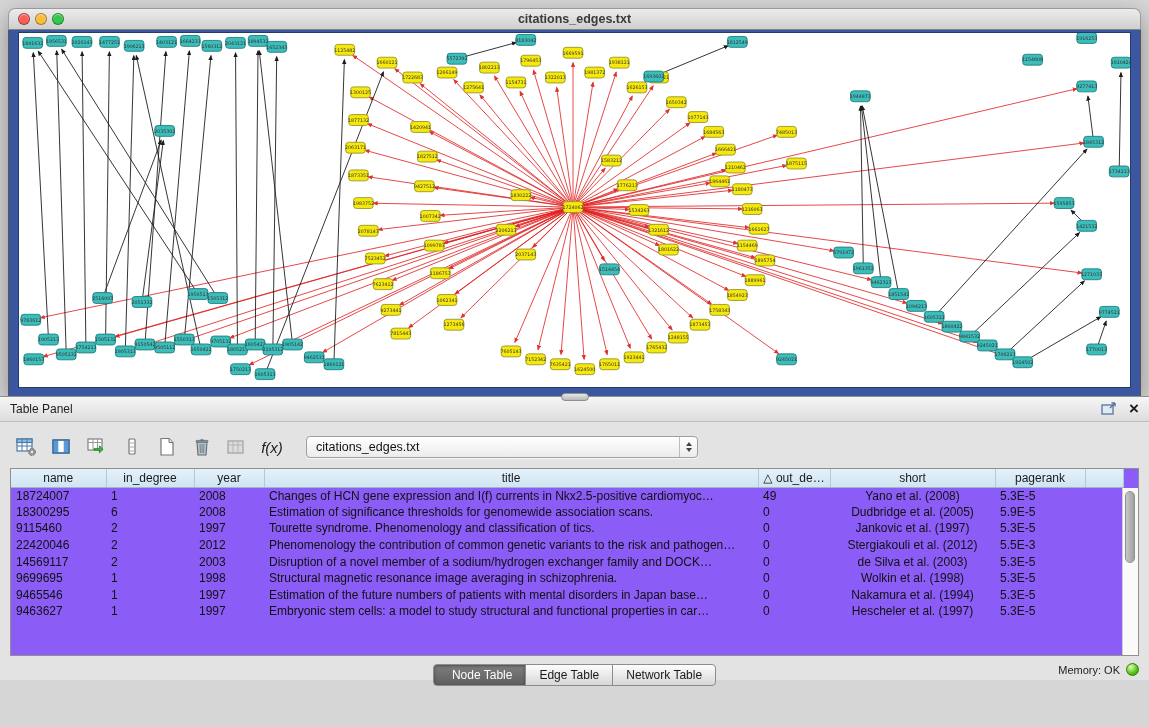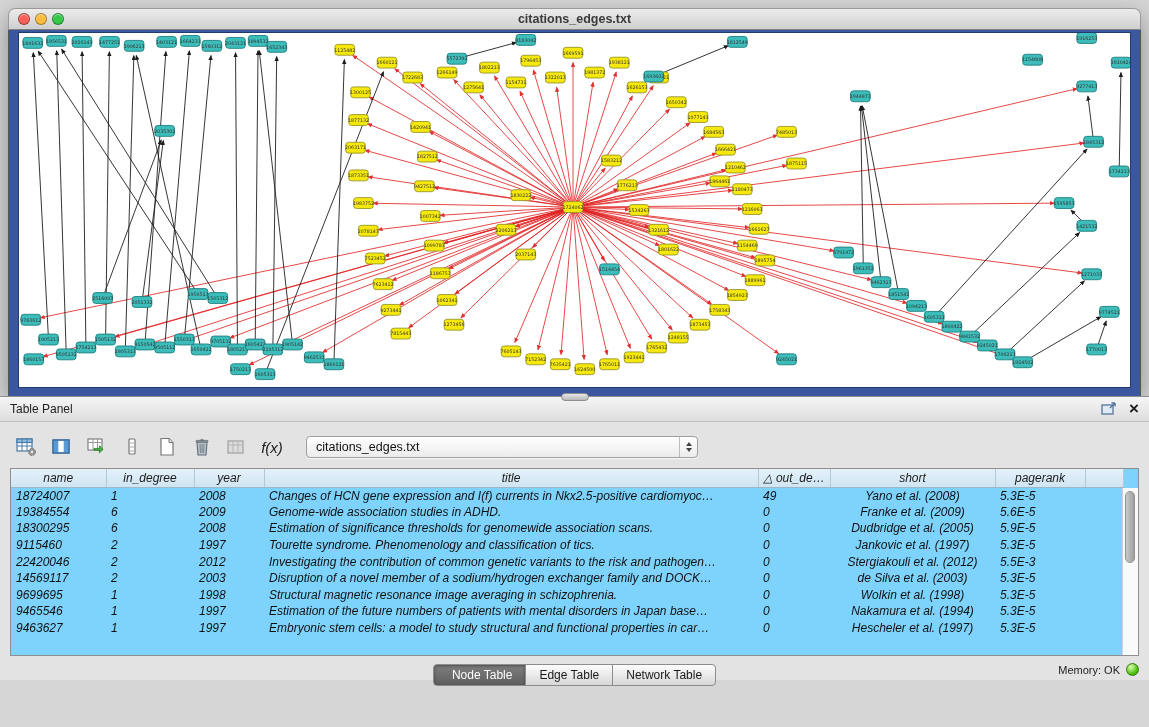--- a/index.html
+++ b/index.html
@@ -60,21 +60,21 @@
     border:1px solid #9f9f9f;border-radius:4px;
     background:linear-gradient(#ffffff,#ececec);
     display:flex;align-items:center;font-size:12.5px;color:#111;
     box-shadow:0 1px 1px rgba(255,255,255,.8);cursor:pointer;
   }
   .dropdown .val{flex:1;padding-left:9px;white-space:nowrap;overflow:hidden;}
   .stepper{width:17px;height:100%;border-left:1px solid #bdbdbd;display:flex;flex-direction:column;
            align-items:center;justify-content:center;gap:2px;}
   .tri-up{width:0;height:0;border-left:3.5px solid transparent;border-right:3.5px solid transparent;border-bottom:4.5px solid #444;}
   .tri-down{width:0;height:0;border-left:3.5px solid transparent;border-right:3.5px solid transparent;border-top:4.5px solid #444;}
-  .table-wrap{position:relative;border:1px solid #8f8f8f;background:#7dd3fc;height:186px;overflow:hidden;font-style:italic;}
+  .table-wrap{position:relative;border:1px solid #8f8f8f;background:#8b5cf6;height:186px;overflow:hidden;}
   table.data{border-collapse:collapse;table-layout:fixed;width:1112px;font-size:12px;color:#111;}
   table.data th{
     background:linear-gradient(#e4f1fa,#cfe5f2);
     border-right:1px solid #b4c9d8;border-bottom:1px solid #9fb8c9;
     font-weight:normal;height:18px;text-align:center;font-size:12px;color:#1a1a1a;
     overflow:hidden;white-space:nowrap;padding:0 3px;box-sizing:border-box;
   }
   table.data td{
     height:16.6px;padding:0 5px;white-space:nowrap;overflow:hidden;text-overflow:ellipsis;box-sizing:border-box;
   }
@@ -852,30 +852,20 @@
               <td class="c0">18724007</td>
               <td class="c1">1</td>
               <td class="c2">2008</td>
               <td class="c3">Changes of HCN gene expression and I(f) currents in Nkx2.5-positive cardiomyoc…</td>
               <td class="c4">49</td>
               <td class="c5">Yano et al. (2008)</td>
               <td class="c6">5.3E-5</td>
               <td class="cf"></td>
             </tr>
             <tr>
-              <td class="c0">19384554</td>
-              <td class="c1">6</td>
-              <td class="c2">2009</td>
-              <td class="c3">Genome-wide association studies in ADHD.</td>
-              <td class="c4">0</td>
-              <td class="c5">Franke et al. (2009)</td>
-              <td class="c6">5.6E-5</td>
-              <td class="cf"></td>
-            </tr>
-            <tr>
               <td class="c0">18300295</td>
               <td class="c1">6</td>
               <td class="c2">2008</td>
               <td class="c3">Estimation of significance thresholds for genomewide association scans.</td>
               <td class="c4">0</td>
               <td class="c5">Dudbridge et al. (2005)</td>
               <td class="c6">5.9E-5</td>
               <td class="cf"></td>
             </tr>
             <tr>
@@ -885,21 +875,21 @@
               <td class="c3">Tourette syndrome. Phenomenology and classification of tics.</td>
               <td class="c4">0</td>
               <td class="c5">Jankovic et al. (1997)</td>
               <td class="c6">5.3E-5</td>
               <td class="cf"></td>
             </tr>
             <tr>
               <td class="c0">22420046</td>
               <td class="c1">2</td>
               <td class="c2">2012</td>
-              <td class="c3">Investigating the contribution of common genetic variants to the risk and pathogen…</td>
+              <td class="c3">Phenomenology the contribution of common genetic variants to the risk and pathogen…</td>
               <td class="c4">0</td>
               <td class="c5">Stergiakouli et al. (2012)</td>
               <td class="c6">5.5E-3</td>
               <td class="cf"></td>
             </tr>
             <tr>
               <td class="c0">14569117</td>
               <td class="c1">2</td>
               <td class="c2">2003</td>
               <td class="c3">Disruption of a novel member of a sodium/hydrogen exchanger family and DOCK…</td>

